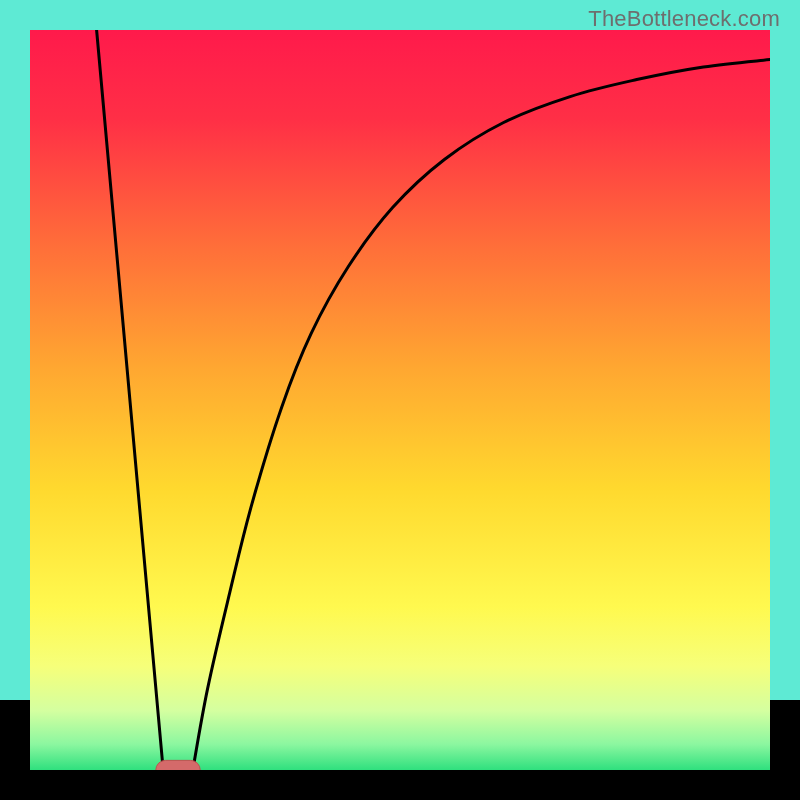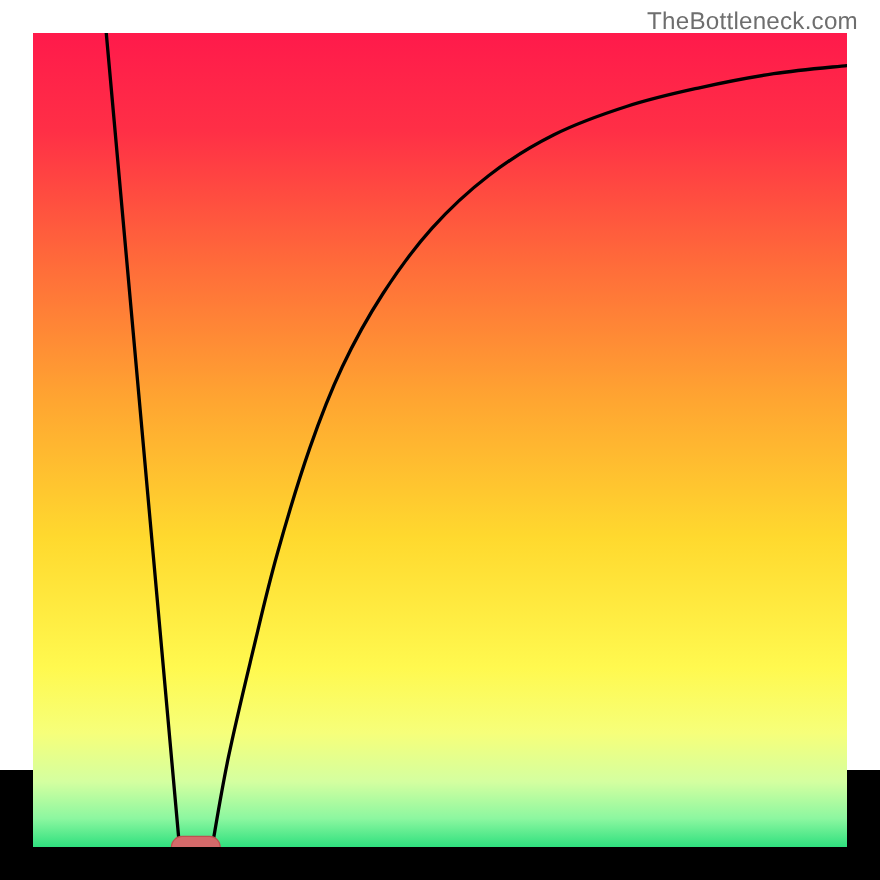--- a/index.html
+++ b/index.html
@@ -8,21 +8,21 @@
     width: 800px;
     height: 800px;
     overflow: hidden;
     background: #000;
     font-family: Arial, Helvetica, sans-serif;
   }
   .frame {
     position: relative;
     width: 800px;
     height: 700px;
-    background: #ffffff;
+    background: #5eead4;
   }
   .plot-area {
     position: absolute;
     left: 30px;
     top: 30px;
     width: 740px;
     height: 740px;
     overflow: hidden;
   }
   .gradient {

